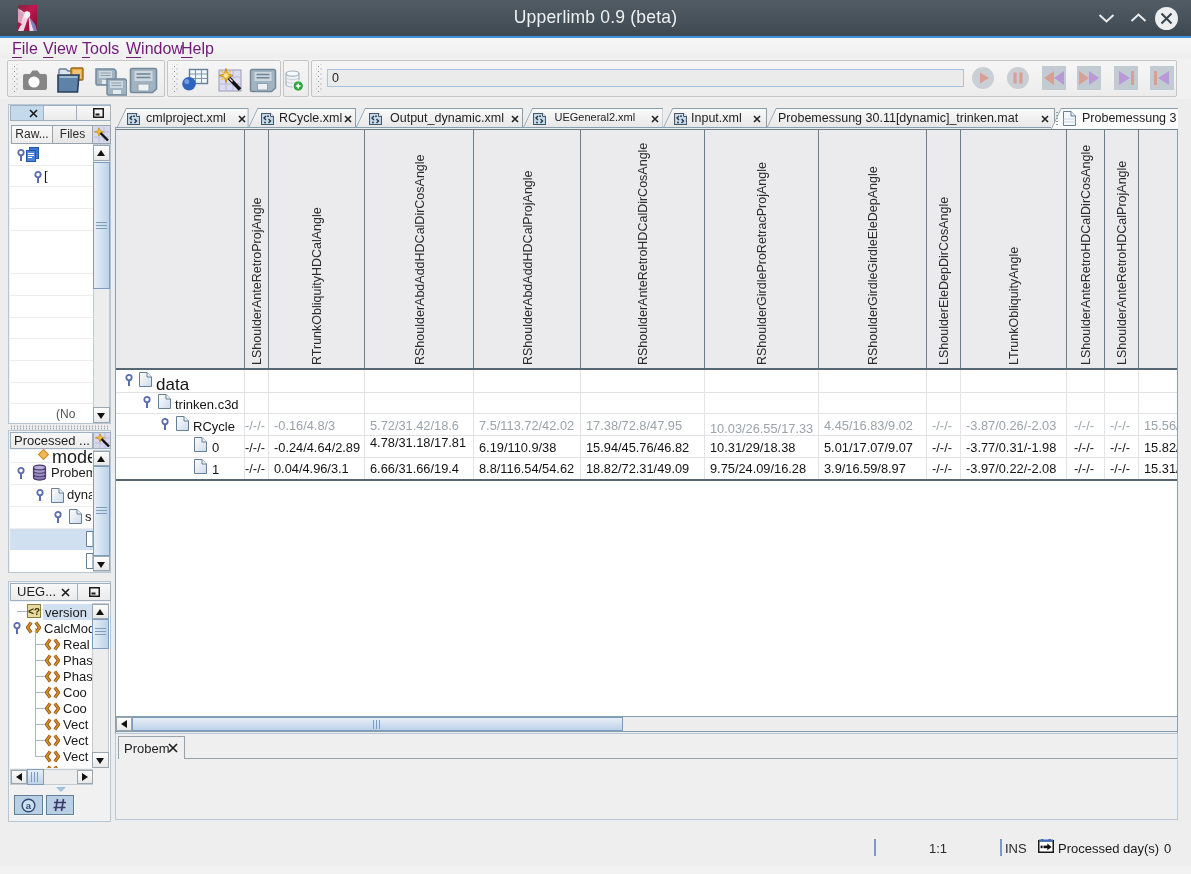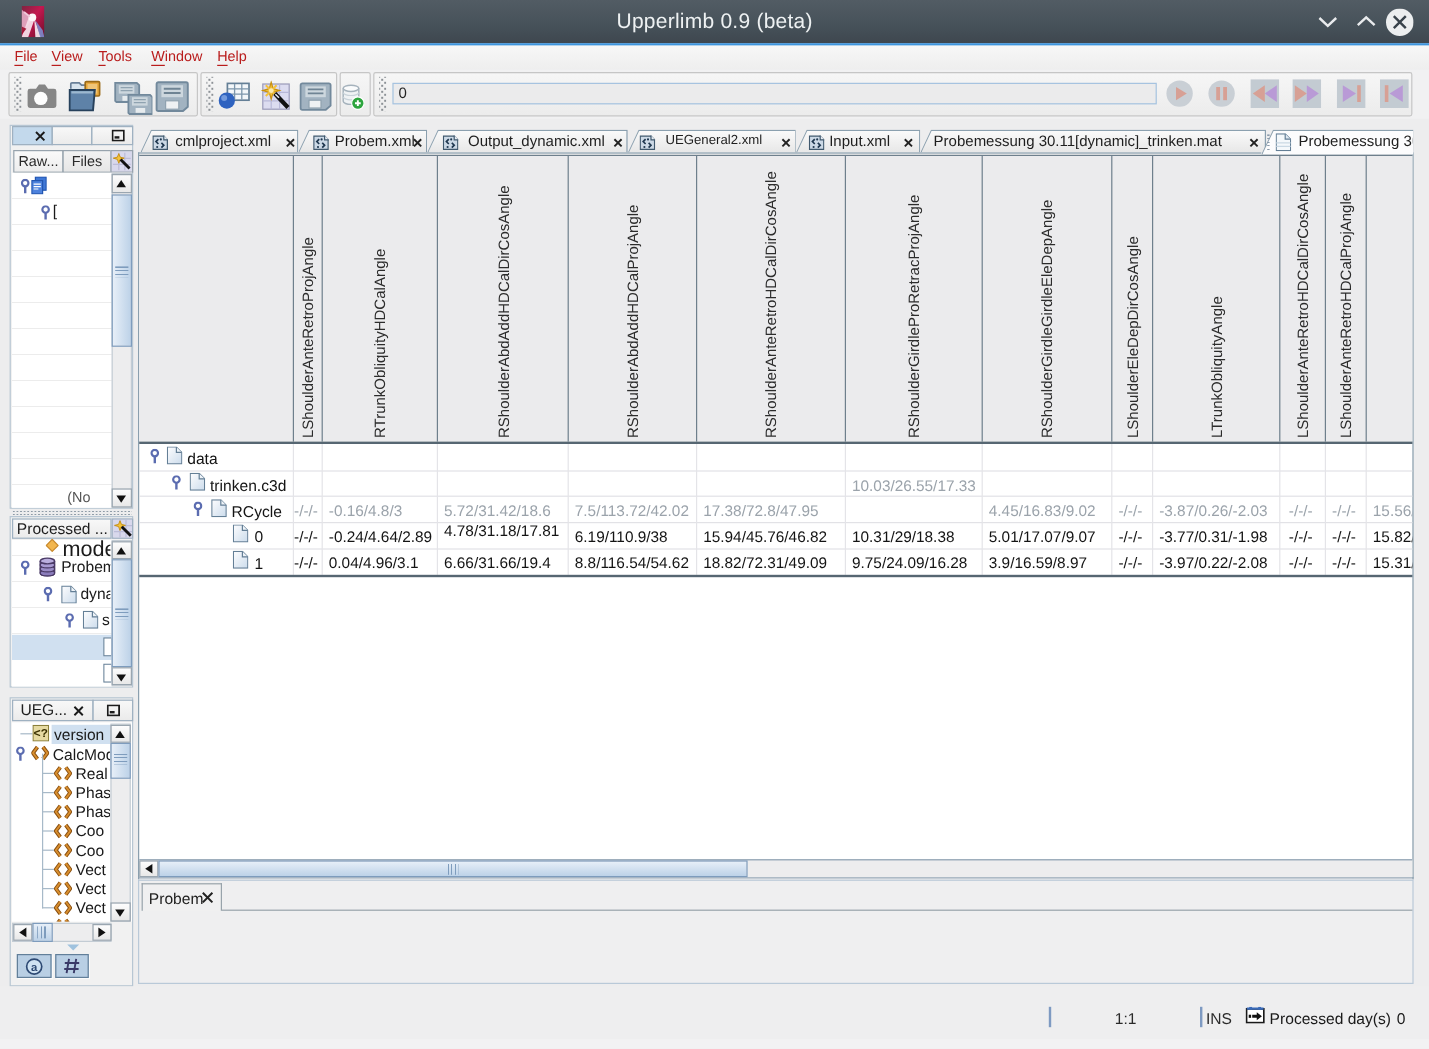--- a/index.html
+++ b/index.html
@@ -8,21 +8,21 @@
 .abs { position:absolute; }
 
 
 #titlebar { left:0; top:0; width:1191px; height:36px;
   background:linear-gradient(#525c64,#47525a 55%,#3e474f); }
 #title { width:100%; text-align:center; top:7px; color:#eef1f2; font-size:17.5px; letter-spacing:.2px; }
 #blueline { left:0; top:36px; width:1191px; height:2px; background:#3e95dd; }
 
 
 #menubar { left:0; top:38px; width:1191px; height:20px; background:linear-gradient(#f7f7f7,#eeeeee); }
-.menu { top:39.5px; font-size:12px; color:#b91c1c; }
+.menu { top:39.5px; font-size:16px; color:#701a75; }
 .menu u { text-decoration-thickness:1px; text-underline-offset:2.5px; }
 
 
 #toolbar { left:0; top:58px; width:1191px; height:41px; background:#f1f1f2; }
 .tgroup { position:absolute; top:60px; height:37px; border:1px solid #c6c6c6; border-radius:2px;
   background:linear-gradient(#f6f6f6,#ececec); }
 .handle { position:absolute; top:3px; bottom:3px; width:6px;
   background-image:radial-gradient(circle, #8c9196 0.85px, rgba(0,0,0,0) 1px),radial-gradient(circle, #8c9196 0.85px, rgba(0,0,0,0) 1px);
   background-size:5px 5px,5px 5px; background-position:0 0,2.5px 2.5px; }
 #numfield { left:327px; top:69px; width:637px; height:18px; border:1px solid #a6c3e0;
@@ -461,21 +461,21 @@
 <svg class="abs" style="left:127px;top:112px" width="13" height="14" viewBox="0 0 13 14">
 <path d="M0.5 1.5 H9.5 L12.5 4.5 V12.5 H0.5 Z" fill="#ccd9e6" stroke="#40596e" stroke-width="1.1"></path>
 <path d="M9.5 1 V4.5 H13" fill="#e8eef4" stroke="#40596e" stroke-width="1"></path>
 <path d="M5 4 L3 6 L5 8" stroke="#203850" stroke-width="1.4" fill="none"></path>
 <path d="M7.5 7 L9.5 9 L7.5 11" stroke="#203850" stroke-width="1.4" fill="none"></path>
 <circle cx="7" cy="4.2" r="0.9" fill="#203850"></circle>
     <circle cx="4" cy="10.5" r="0.9" fill="#203850"></circle>
 </svg>
 <div class="abs" style="left:248.5px;top:108px;width:107.5px;height:19px;clip-path:polygon(9px 0,100% 0,100% 100%,0 100%);background:#8a9fae"></div>
 <div class="abs" style="left:249.3px;top:109px;width:105.9px;height:18px;clip-path:polygon(8.6px 0,100% 0,100% 100%,0 100%);background:linear-gradient(#fafafa,#e7e7e7)"></div>
-<div class="abs" style="left:279px;top:111px;font-size:12.5px;color:#1e1e1e">Probem.xml</div>
+<div class="abs" style="left:279px;top:111px;font-size:12.5px;color:#1e1e1e">RCycle.xml</div>
 <svg class="abs" style="left:344px;top:114.5px" width="8" height="8" viewBox="0 0 8 8">
     <path d="M1 1 L7 7 M7 1 L1 7" stroke="#222" stroke-width="1.6"></path>
   </svg>
 <svg class="abs" style="left:261px;top:112px" width="13" height="14" viewBox="0 0 13 14">
 <path d="M0.5 1.5 H9.5 L12.5 4.5 V12.5 H0.5 Z" fill="#ccd9e6" stroke="#40596e" stroke-width="1.1"></path>
 <path d="M9.5 1 V4.5 H13" fill="#e8eef4" stroke="#40596e" stroke-width="1"></path>
 <path d="M5 4 L3 6 L5 8" stroke="#203850" stroke-width="1.4" fill="none"></path>
 <path d="M7.5 7 L9.5 9 L7.5 11" stroke="#203850" stroke-width="1.4" fill="none"></path>
 <circle cx="7" cy="4.2" r="0.9" fill="#203850"></circle>
     <circle cx="4" cy="10.5" r="0.9" fill="#203850"></circle>
@@ -583,21 +583,21 @@
 <div class="abs" style="left:1138px;top:370px;width:1px;height:108.5px;background:#e4e4e8"></div>
 <div class="abs" style="left:116px;top:478.5px;width:1061px;height:2px;background:#566672"></div>
 <svg class="abs" style="left:125px;top:374px" width="8" height="13" viewBox="0 0 8 13">
     <circle cx="4" cy="3.6" r="2.7" fill="none" stroke="#5b6cb0" stroke-width="1.8"></circle>
     <path d="M4 6.4 V12" stroke="#5b6cb0" stroke-width="2"></path>
   </svg>
 <svg class="abs" style="left:139px;top:372px" width="13" height="15" viewBox="0 0 13 15">
 <path d="M0.5 0.5 H8 L12.5 5 V14.5 H0.5 Z" fill="url(#pg1)" stroke="#647f96" stroke-width="1"></path>
 <path d="M8 0.5 V5 H12.5" fill="#eef3f8" stroke="#647f96" stroke-width="1"></path>
   </svg>
-<div class="abs" style="left:156px;top:374.5px;font-size:13px;color:#141414">data</div>
+<div class="abs" style="left:156px;top:374.5px;font-size:17px;color:#141414">data</div>
 <svg class="abs" style="left:143px;top:396px" width="8" height="13" viewBox="0 0 8 13">
     <circle cx="4" cy="3.6" r="2.7" fill="none" stroke="#5b6cb0" stroke-width="1.8"></circle>
     <path d="M4 6.4 V12" stroke="#5b6cb0" stroke-width="2"></path>
   </svg>
 <svg class="abs" style="left:158px;top:394px" width="13" height="15" viewBox="0 0 13 15">
 <path d="M0.5 0.5 H8 L12.5 5 V14.5 H0.5 Z" fill="url(#pg1)" stroke="#647f96" stroke-width="1"></path>
 <path d="M8 0.5 V5 H12.5" fill="#eef3f8" stroke="#647f96" stroke-width="1"></path>
   </svg>
 <div class="abs" style="left:175px;top:396.5px;font-size:13px;color:#141414">trinken.c3d</div>
 <svg class="abs" style="left:161px;top:417.5px" width="8" height="13" viewBox="0 0 8 13">
@@ -617,21 +617,21 @@
 <svg class="abs" style="left:194px;top:459px" width="13" height="15" viewBox="0 0 13 15">
 <path d="M0.5 0.5 H8 L12.5 5 V14.5 H0.5 Z" fill="url(#pg1)" stroke="#647f96" stroke-width="1"></path>
 <path d="M8 0.5 V5 H12.5" fill="#eef3f8" stroke="#647f96" stroke-width="1"></path>
   </svg>
 <div class="abs" style="left:212px;top:461.5px;font-size:13px;color:#141414">1</div>
 <div class="cell gray" style="left:244px;top:417.9px;width:22px;text-align:center">-/-/-</div>
 <div class="cell gray" style="left:274px;top:417.9px">-0.16/4.8/3</div>
 <div class="cell gray" style="left:370px;top:417.9px">5.72/31.42/18.6</div>
 <div class="cell gray" style="left:479px;top:417.9px">7.5/113.72/42.02</div>
 <div class="cell gray" style="left:586px;top:417.9px">17.38/72.8/47.95</div>
-<div class="cell gray" style="left:710px;top:397px">10.03/26.55/17.33</div>
+<div class="cell gray" style="left:710px;top:421px">10.03/26.55/17.33</div>
 <div class="cell gray" style="left:824px;top:417.9px">4.45/16.83/9.02</div>
 <div class="cell gray" style="left:926px;top:417.9px;width:32px;text-align:center">-/-/-</div>
 <div class="cell gray" style="left:966px;top:417.9px">-3.87/0.26/-2.03</div>
 <div class="cell gray" style="left:1066px;top:417.9px;width:36px;text-align:center">-/-/-</div>
 <div class="cell gray" style="left:1104px;top:417.9px;width:32px;text-align:center">-/-/-</div>
 <div class="cell gray" style="left:1144px;top:417.9px;width:33px">15.56/3</div>
 <div class="cell dark" style="left:244px;top:439.6px;width:22px;text-align:center">-/-/-</div>
 <div class="cell dark" style="left:274px;top:439.6px">-0.24/4.64/2.89</div>
 <div class="cell dark" style="left:370px;top:435px">4.78/31.18/17.81</div>
 <div class="cell dark" style="left:479px;top:439.6px">6.19/110.9/38</div>

